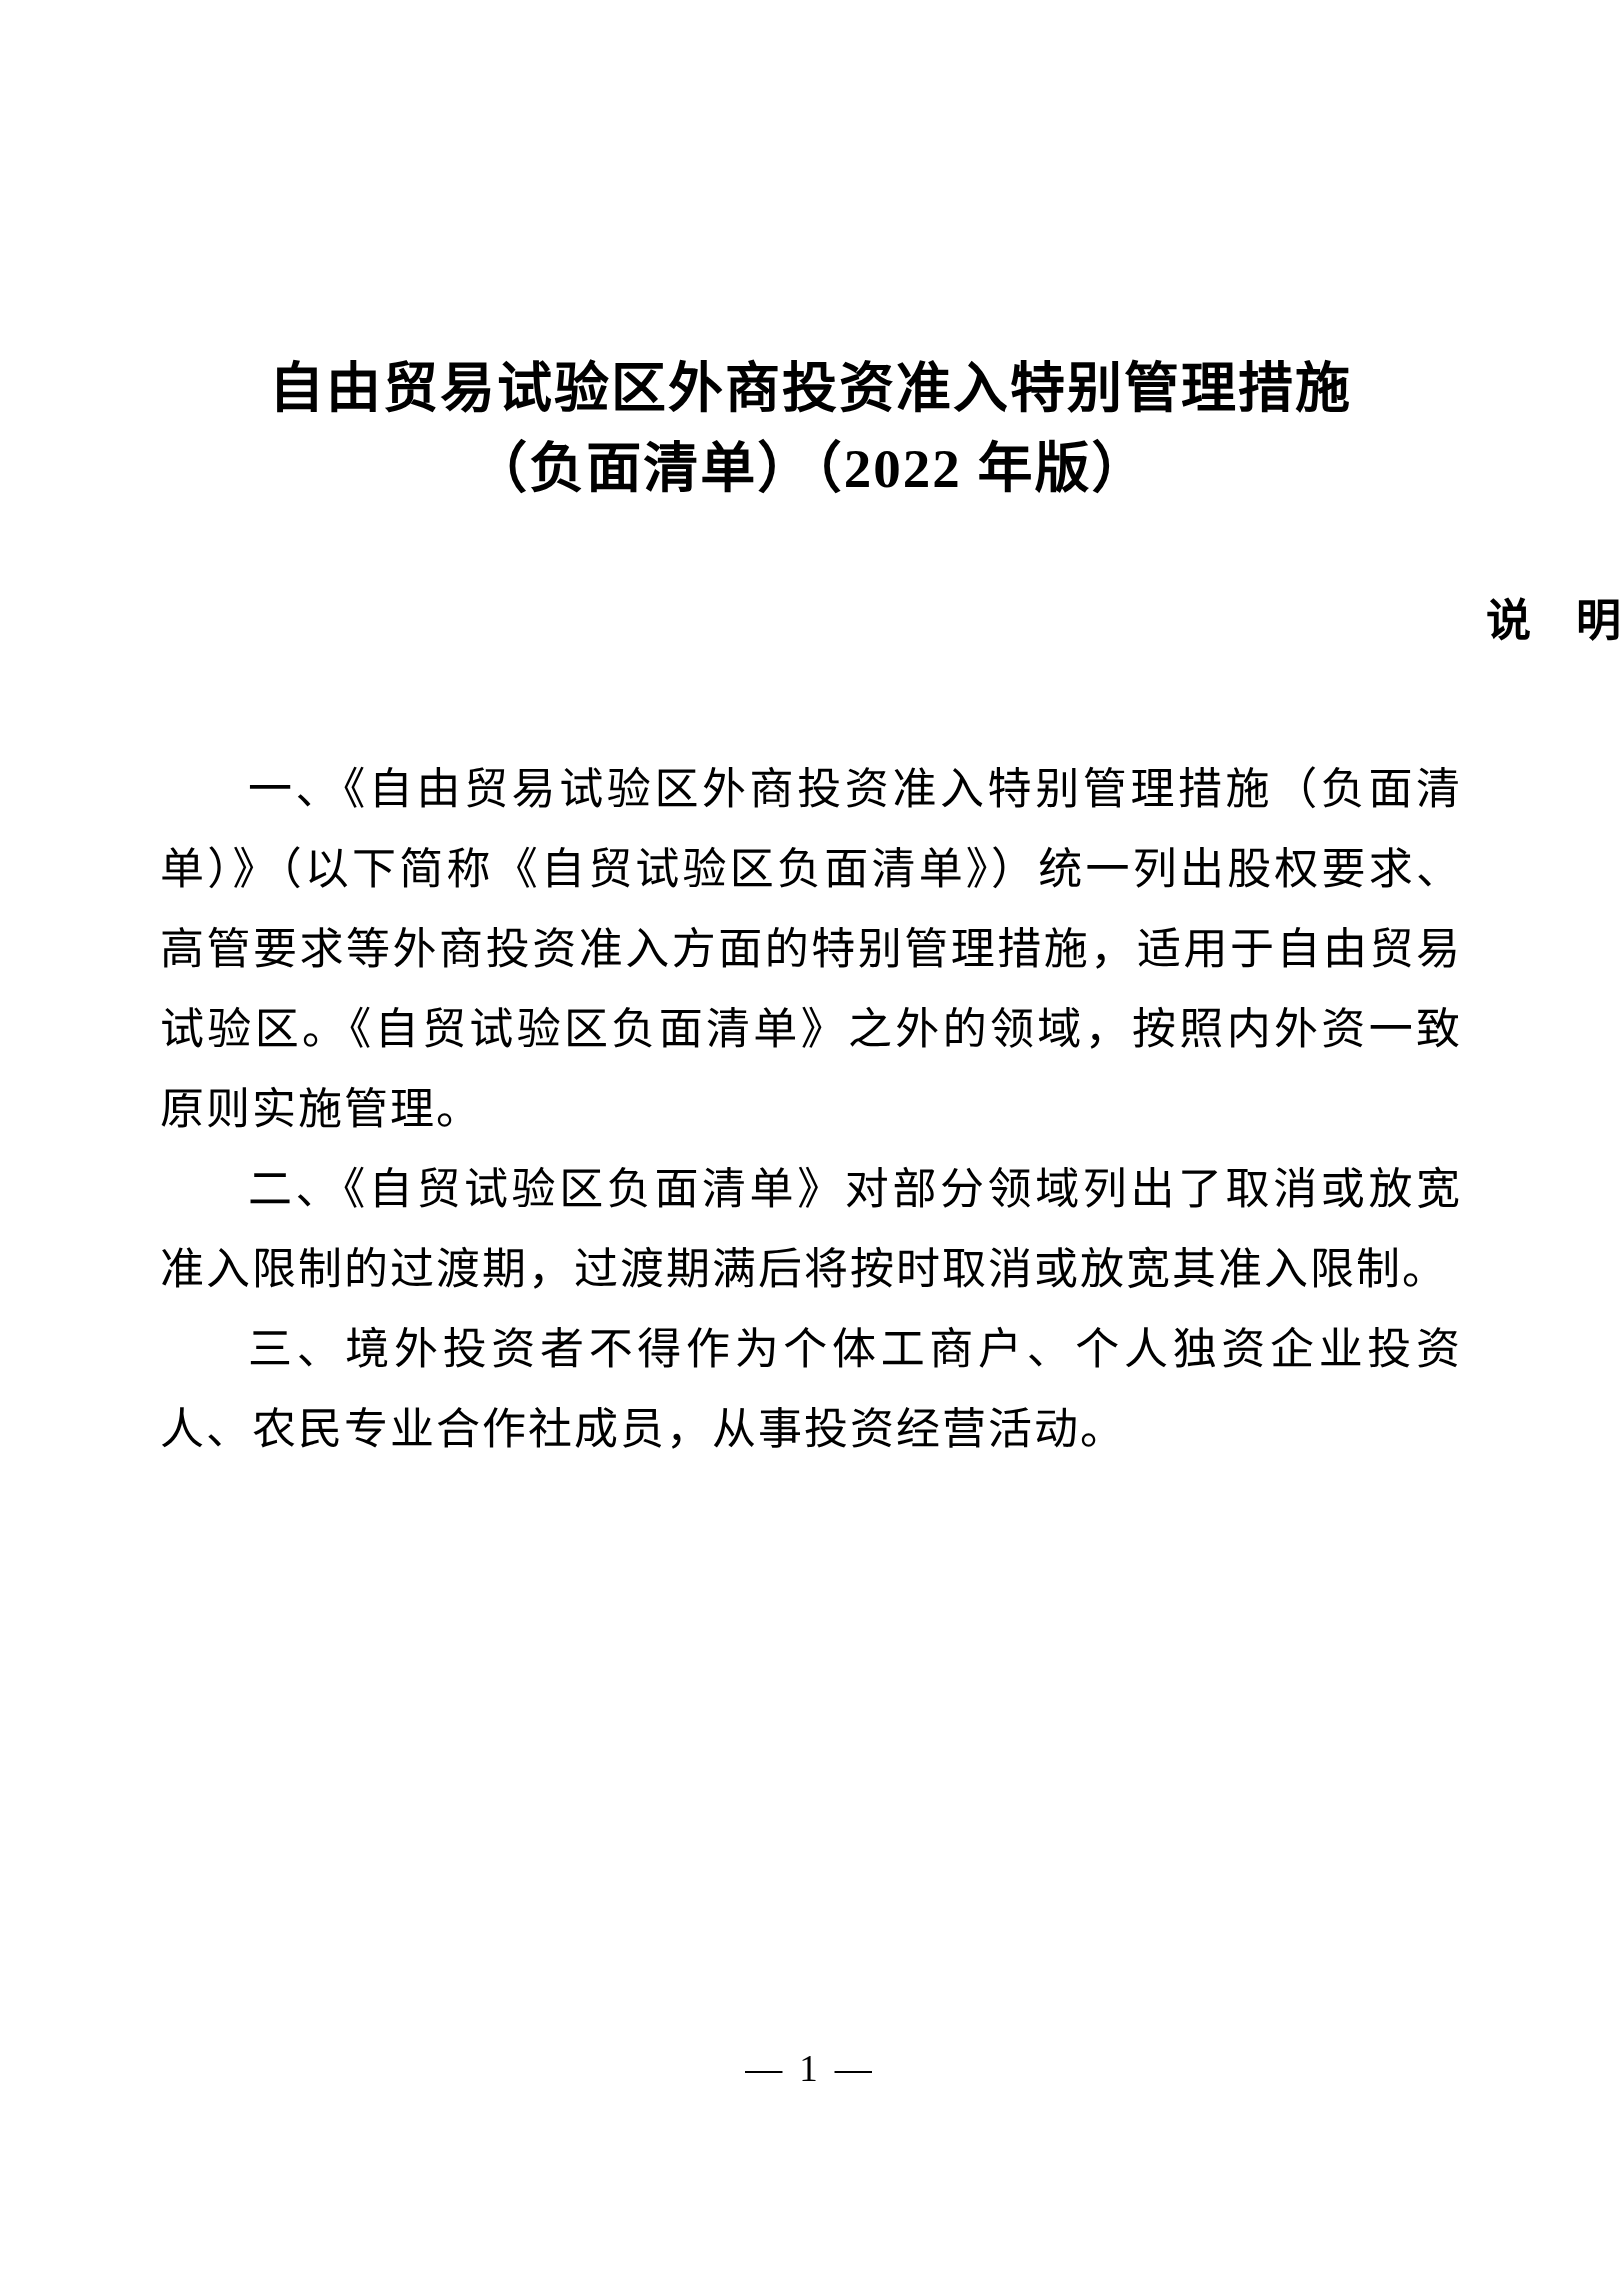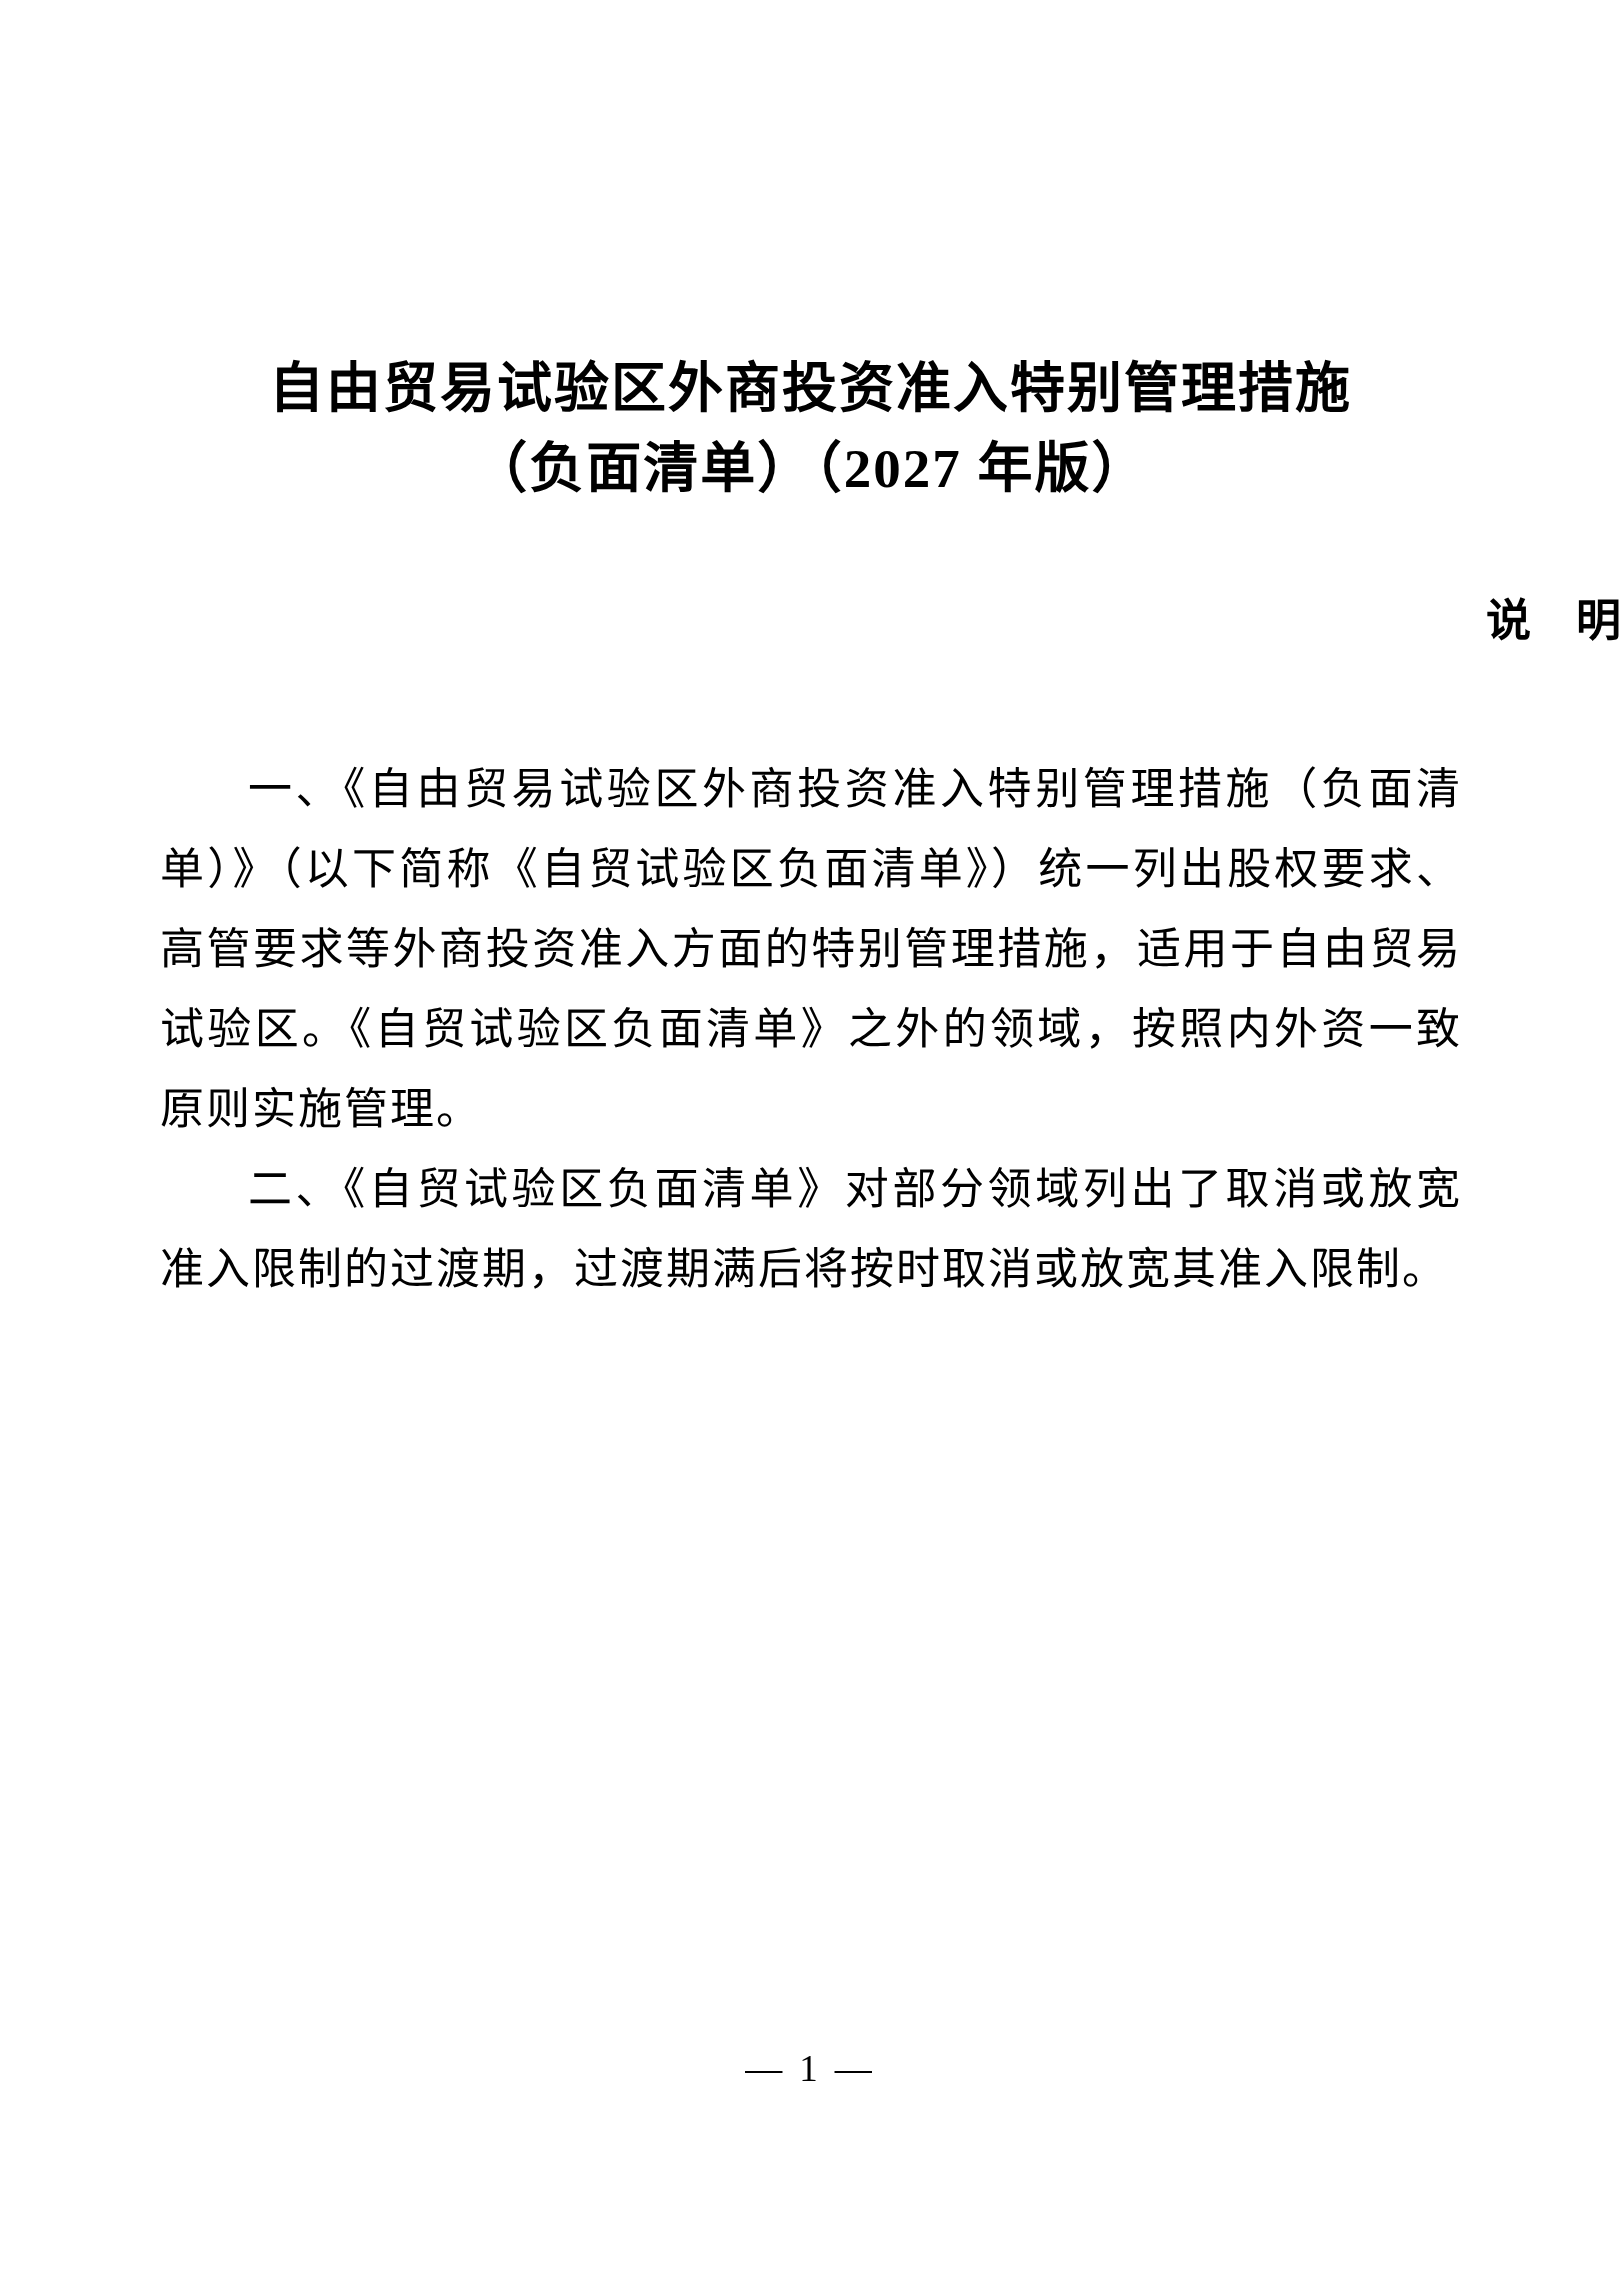--- a/index.html
+++ b/index.html
@@ -68,26 +68,27 @@
     letter-spacing: 3.9px;
   }
 </style>
 </head>
 <body>
 
 <div class="page">
 
   <h1 class="doc-title">
     <span class="title-line">自由贸易试验区外商投资准入特别管理措施</span>
-    <span class="title-line">（负面清单）（2027 年版）</span>
+    <span class="title-line">（负面清单）（2022 年版）</span>
   </h1>
 
   <h2 class="section-heading">说　明</h2>
 
   <div class="body-text">
     <p>一、《自由贸易试验区外商投资准入特别管理措施（负面清单）》（以下简称《自贸试验区负面清单》）统一列出股权要求、高管要求等外商投资准入方面的特别管理措施，适用于自由贸易试验区。《自贸试验区负面清单》之外的领域，按照内外资一致原则实施管理。</p>
     <p>二、《自贸试验区负面清单》对部分领域列出了取消或放宽准入限制的过渡期，过渡期满后将按时取消或放宽其准入限制。</p>
+    <p>三、境外投资者不得作为个体工商户、个人独资企业投资人、农民专业合作社成员，从事投资经营活动。</p>
   </div>
 
   <div class="page-footer">— 1 —</div>
 
 </div>
 
 
 </body></html>

